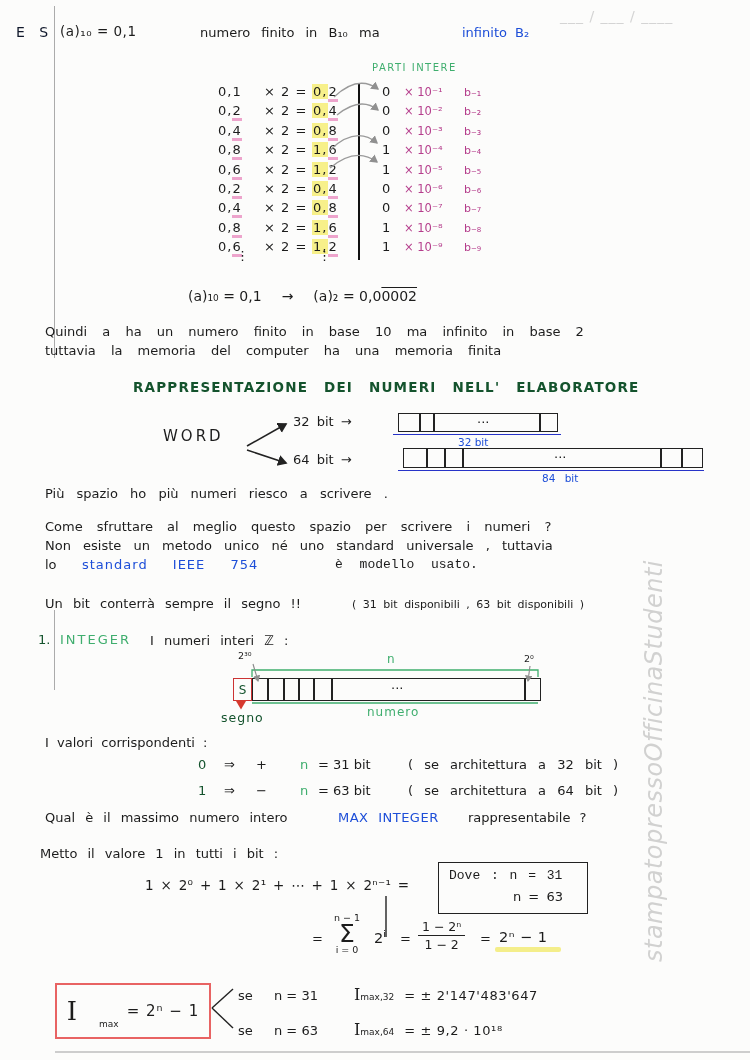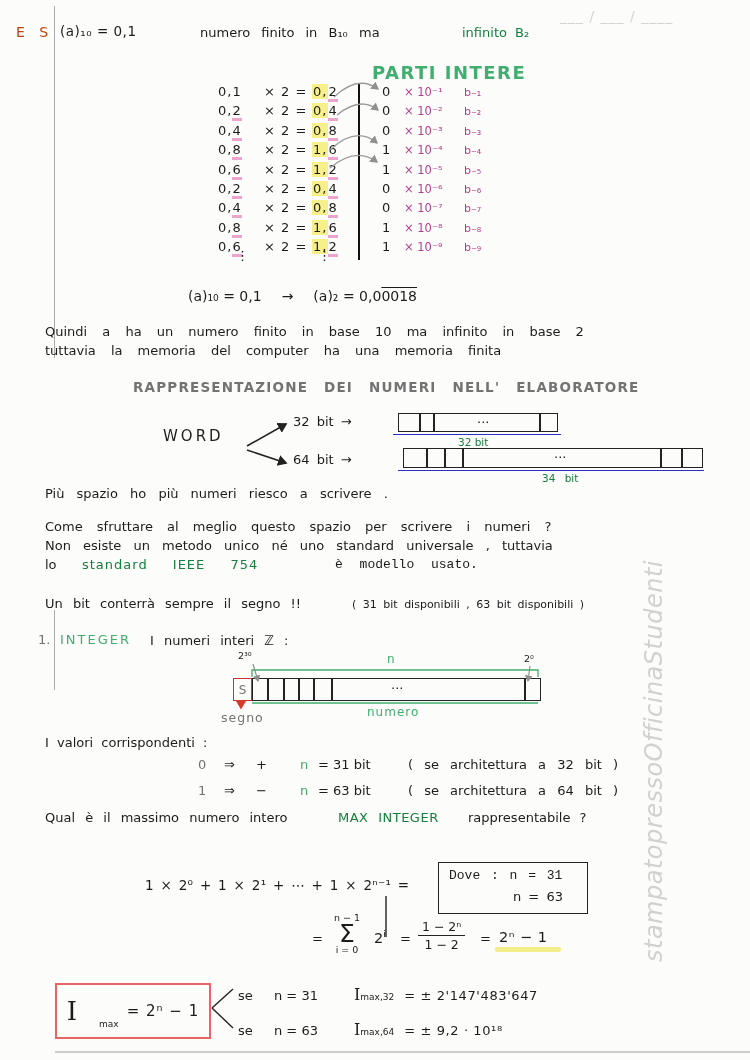--- a/index.html
+++ b/index.html
@@ -1,23 +1,23 @@
 <!DOCTYPE html>
 <html><head>
 <meta charset="utf-8">
 <style>
   html,body{margin:0;padding:0;background:#e8e8e8;}
   #canvas{position:relative;width:750px;height:1060px;background:#fcfcfb;overflow:hidden;
           font-family:"DejaVu Sans",sans-serif;color:#1c1c1c;font-size:13px;}
   .abs{position:absolute;white-space:nowrap;}
-  .red{color:#737373}
+  .red{color:#14532d}
   .green{color:#3fae6e}
-  .blue{color:#15803d}
+  .blue{color:#1d4ed8}
   .mag{color:#b53e8c}
-  .grey{color:#c2410c}
+  .grey{color:#0f172a}
   .ltgrey{color:#d4d4d4}
   .vline{position:absolute;width:1px;background:#ababab;}
   .hl-yellow{background:#f7f08a;padding:0 1px;}
   .ul-pink{border-bottom:3px solid #eda4cc;}
   
   #conv-rows{position:absolute;left:218px;top:84px;}
   .conv-row{display:flex;height:19.4px;align-items:baseline;font-size:13px;}
   .c-a{width:46px;letter-spacing:1px;}
   .c-op{width:48px;letter-spacing:1px;}
   .c-res{width:44px;letter-spacing:1px;}
@@ -63,21 +63,21 @@
   <div class="vline" style="left:54px;top:6px;height:352px;"></div>
   <div class="vline" style="left:54px;top:610px;height:80px;"></div>
 
   <div class="abs ltgrey" style="left:560px;top:8px;font-size:14px;letter-spacing:1px;">___ / ___ / ____</div>
 
   <span class="abs grey" style="left:16px;top:24px;letter-spacing:5px;font-size:14px;">E S</span>
   <span class="abs" style="left:60px;top:23px;font-size:13.5px;letter-spacing:.5px;">(a)₁₀ = 0,1</span>
   <span class="abs" style="left:200px;top:25px;word-spacing:7px;">numero finito in B₁₀ ma</span>
   <span class="abs blue" style="left:462px;top:25px;word-spacing:4px;">infinito B₂</span>
 
-  <div class="abs green" style="left:372px;top:62px;font-size:18px;letter-spacing:1.5px;font-weight:bold;">PARTI INTERE</div>
+  <div class="abs green" style="left:372px;top:62px;font-size:10px;letter-spacing:1.5px;font-weight:normal;">PARTI INTERE</div>
 
   <div id="conv-rows">
 
       <div class="conv-row">
         <span class="c-a"><span>0,</span><span>1</span></span>
         <span class="c-op">× 2 =</span>
         <span class="c-res"><span class="hl-yellow">0,</span><span class="ul-pink">2</span></span>
         <span class="c-gap"></span>
         <span class="c-bit">0</span>
         <span class="c-pow mag">× 10⁻¹</span>
@@ -165,21 +165,21 @@
       </div>
     </div>
 
   <div class="abs" style="left:358px;top:84px;width:2px;height:176px;background:#111;"></div>
   <span class="abs" style="left:236px;top:248px;">⋮</span>
   <span class="abs" style="left:318px;top:248px;">⋮</span>
 
   <div class="abs" style="left:188px;top:288px;font-size:14px;display:flex;gap:20px;">
     <span>(a)₁₀ = 0,1</span>
     <span>→</span>
-    <span><span>(a)₂ = 0,0</span><span class="over">0018</span></span>
+    <span><span>(a)₂ = 0,0</span><span class="over">0002</span></span>
   </div>
 
   <div class="abs" style="left:45px;top:322px;word-spacing:11px;line-height:19px;">
     <div>Quindi a ha un numero finito in base 10 ma infinito in base 2</div>
     <div>tuttavia la memoria del computer ha una memoria finita</div>
   </div>
 
   <div class="abs red" style="left:133px;top:379px;font-weight:bold;font-size:13.5px;word-spacing:10px;letter-spacing:1.2px;">RAPPRESENTAZIONE DEI NUMERI NELL' ELABORATORE</div>
 
   <span class="abs" style="left:163px;top:427px;font-size:15px;letter-spacing:3px;">WORD</span>
@@ -197,21 +197,21 @@
 
   <div class="box" style="left:403px;top:448px;width:298px;height:18px;">
     <div class="divider" style="left:22px;"></div>
     <div class="divider" style="left:40px;"></div>
     <div class="divider" style="left:58px;"></div>
     <div class="divider" style="left:256px;"></div>
     <div class="divider" style="left:277px;"></div>
     <span class="abs" style="left:150px;top:-3px;">...</span>
   </div>
   <div class="bluerule" style="left:398px;top:470px;width:306px;"></div>
-  <span class="abs blue" style="left:542px;top:472px;font-size:10.5px;word-spacing:6px;">34 bit</span>
+  <span class="abs blue" style="left:542px;top:472px;font-size:10.5px;word-spacing:6px;">84 bit</span>
 
   <div class="abs" style="left:45px;top:486px;word-spacing:8px;">Più spazio ho più numeri riesco a scrivere .</div>
 
   <div class="abs" style="left:45px;top:519px;word-spacing:10px;">Come sfruttare al meglio questo spazio per scrivere i numeri ?</div>
   <div class="abs" style="left:45px;top:538px;word-spacing:8px;">Non esiste un metodo unico né uno standard universale , tuttavia</div>
   <span class="abs" style="left:45px;top:557px;">lo</span>
   <span class="abs blue" style="left:82px;top:557px;word-spacing:20px;letter-spacing:1px;">standard IEEE 754</span>
   <span class="abs" style="left:335px;top:557px;word-spacing:9px;font-family:Liberation Mono, monospace;">è modello usato.</span>
 
   <span class="abs" style="left:45px;top:596px;word-spacing:6px;">Un bit conterrà sempre il segno !!</span>
@@ -258,20 +258,21 @@
         <span class="v-nsym green">n</span>
         <span class="v-nval">= 63 bit</span>
         <span class="v-note">( se architettura a 64 bit )</span>
       </div>
     </div>
 
   <span class="abs" style="left:45px;top:810px;word-spacing:6px;">Qual è il massimo numero intero</span>
   <span class="abs blue" style="left:338px;top:810px;word-spacing:5px;letter-spacing:.5px;">MAX INTEGER</span>
   <span class="abs" style="left:468px;top:810px;word-spacing:5px;">rappresentabile ?</span>
 
+  <div class="abs" style="left:40px;top:846px;word-spacing:6px;">Metto il valore 1 in tutti i bit :</div>
 
   <div class="abs" style="left:145px;top:877px;font-size:13.5px;letter-spacing:.3px;word-spacing:2px;">1 × 2⁰ + 1 × 2¹ + ⋯ + 1 × 2ⁿ⁻¹ =</div>
 
   <div class="box" style="left:438px;top:862px;width:148px;height:50px;border-width:1.6px;">
     <span class="abs" style="left:10px;top:5px;word-spacing:3px;font-family:Liberation Mono, monospace;">Dove : n = 31</span>
     <span class="abs" style="left:74px;top:26px;word-spacing:3px;">n = 63</span>
   </div>
 
   <span class="abs" style="left:312px;top:931px;">=</span>
   <div class="abs sum-col" style="left:328px;top:913px;width:38px;">

